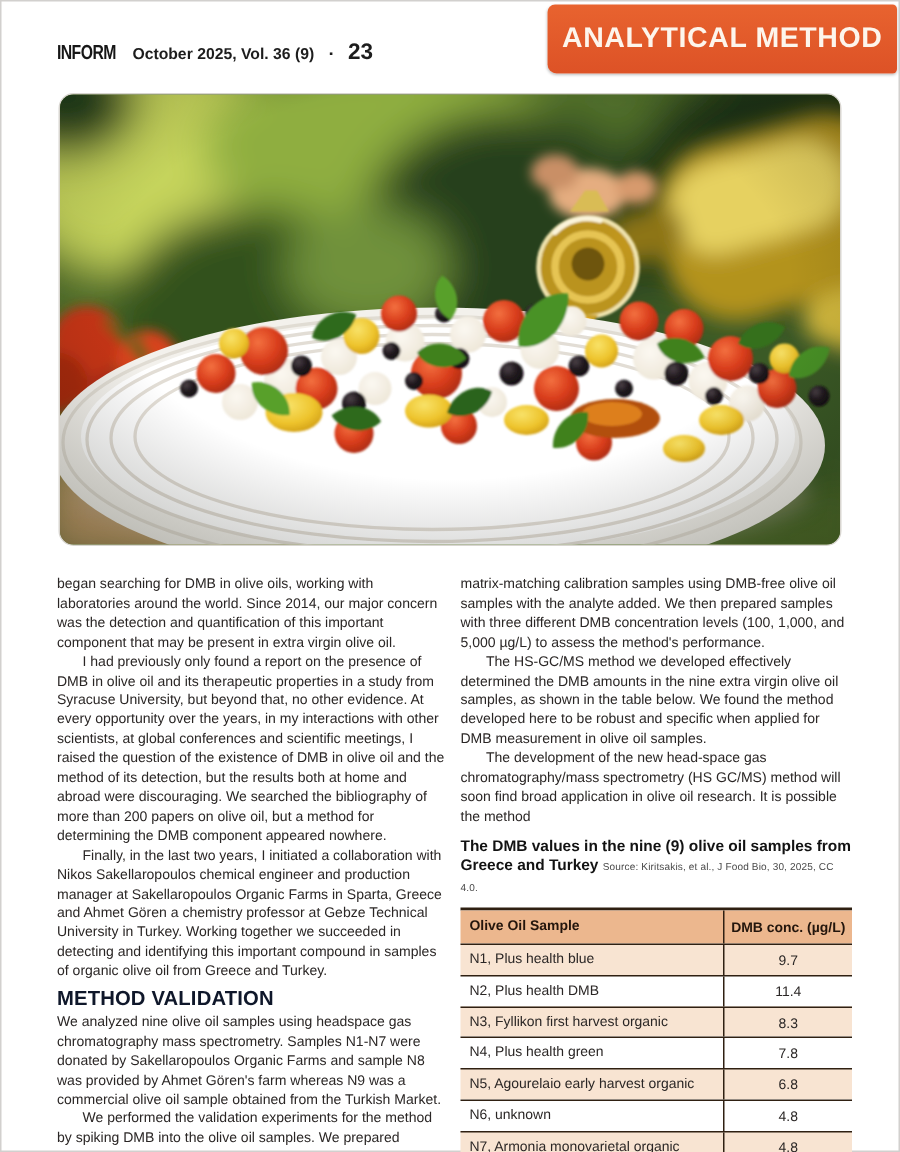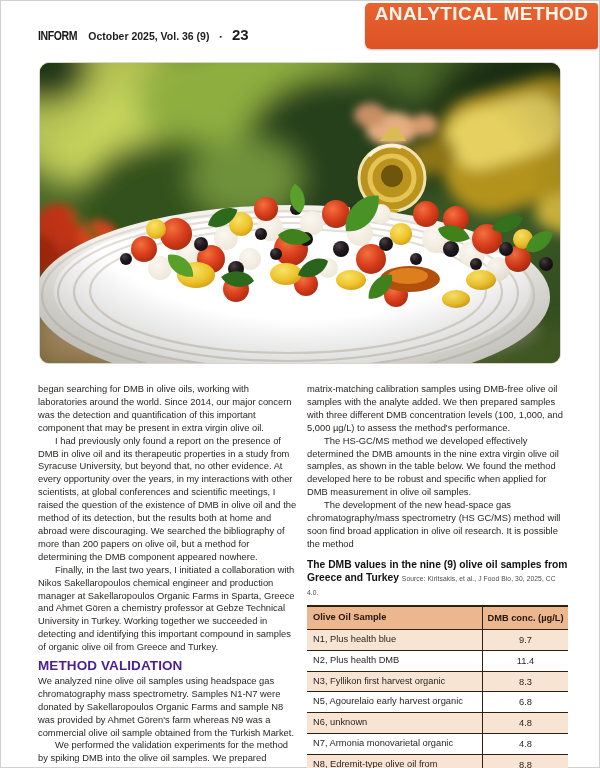--- a/index.html
+++ b/index.html
@@ -26,21 +26,21 @@
     display: inline-block; color: #161616;
   }
   .issue-meta { font-size: 10.5px; font-weight: 700; color: #1d1d1d; margin-left: -8px; }
   .sep { font-size: 7px; color: #1d1d1d; position: relative; top: -1px; padding: 0 2px; }
   .pageno { font-size: 15px; font-weight: 700; color: #1d1d1d; }
   .badge {
     position: absolute; right: 2px; top: 3px;
     width: 233px; height: 46px;
     background: linear-gradient(#e8632f, #dd5226);
     border-radius: 5px 3px 3px 6px;
-    display: flex; justify-content: center;
+    display: flex; align-items: center; justify-content: center;
     box-shadow: 0 1px 2px rgba(0,0,0,0.25);
   }
   .badge span {
     color: #fdf5ec; font-size: 19px; font-weight: 600; letter-spacing: 0.4px;
   }
   
   .photo {
     position: absolute; left: 40px; top: 63px;
     width: 520px; height: 300px;
     border-radius: 9px; overflow: hidden;
@@ -53,21 +53,21 @@
     position: absolute; top: 371px;
     width: 261px;
     font-size: 9.35px; line-height: 12.9px;
     color: #2a2625; text-align: left; margin-top: 12px;
   }
   .col-left  { left: 38px; }
   .col-right { left: 307px; }
   .pblock p { margin: 0; text-indent: 17px; }
   .pblock p:first-of-type { text-indent: 0; }
   .sec-head {
-    font-size: 13.5px; font-weight: 700; color: #4c1d95;
+    font-size: 13.5px; font-weight: 700; color: #0f172a;
     letter-spacing: 0.1px; margin: 6px 0 2px 0;
   }
   
   .tbl-caption { margin-top: 7px; font-size: 10.3px; font-weight: 700; color: #121212; line-height: 13px; }
   .tbl-caption .src { font-size: 6.7px; font-weight: 400; color: #4a4a4a; letter-spacing: 0.1px; }
   .dmb-table { margin-top: 6px; width: 261px; border-top: 2px solid #2f2012; border-bottom: 2px solid #2f2012; font-size: 9.3px; }
   .tr, .thead { display: flex; align-items: stretch; }
   .thead { background: #ecb78e; font-weight: 700; color: #23150c; }
   .tr { border-top: 1.4px solid #2f2012; background: #ffffff; }
   .tbody .tr:nth-of-type(odd) { background: #f8e4d2; }
@@ -328,20 +328,24 @@
           <div class="tr">
             <div class="c1">N2, Plus health DMB</div>
             <div class="c2">11.4</div>
           </div>
 
           <div class="tr">
             <div class="c1">N3, Fyllikon first harvest organic</div>
             <div class="c2">8.3</div>
           </div>
 
+          <div class="tr">
+            <div class="c1">N4, Plus health green</div>
+            <div class="c2">7.8</div>
+          </div>
 
           <div class="tr">
             <div class="c1">N5, Agourelaio early harvest organic</div>
             <div class="c2">6.8</div>
           </div>
 
           <div class="tr">
             <div class="c1">N6, unknown</div>
             <div class="c2">4.8</div>
           </div>

